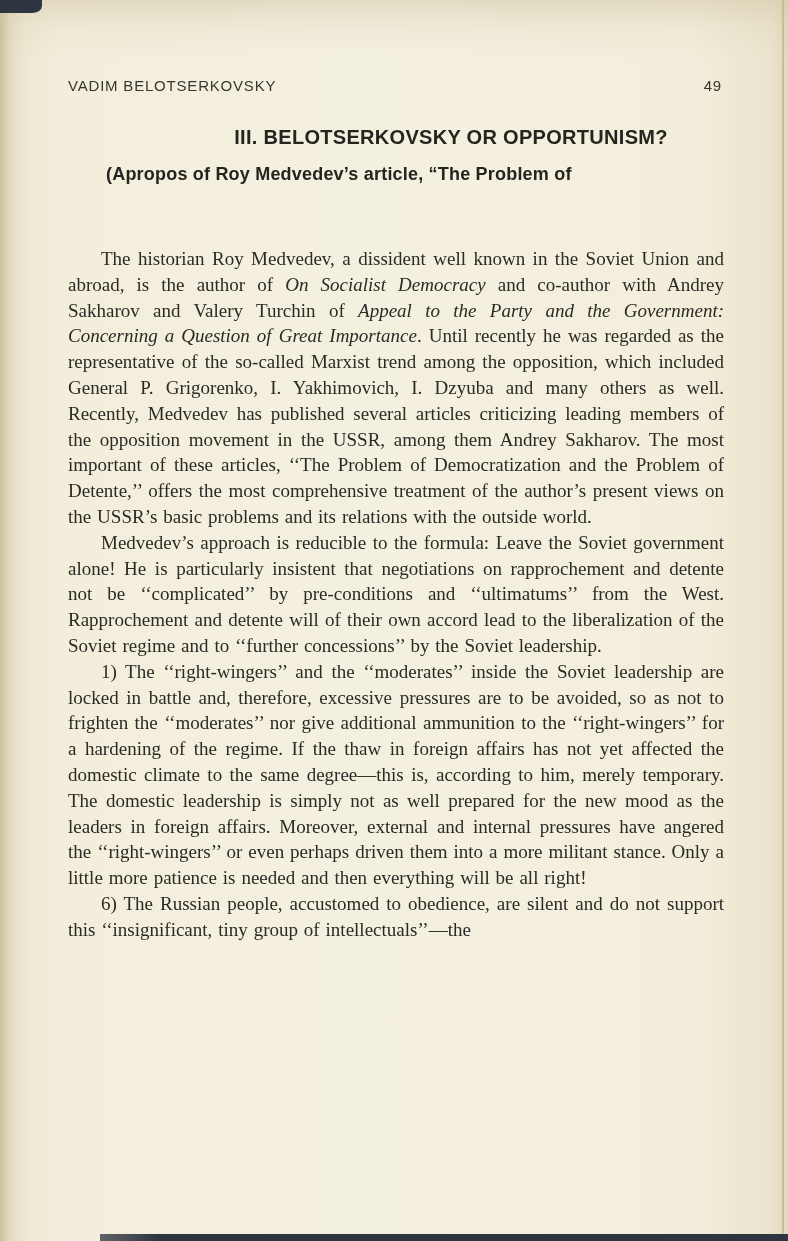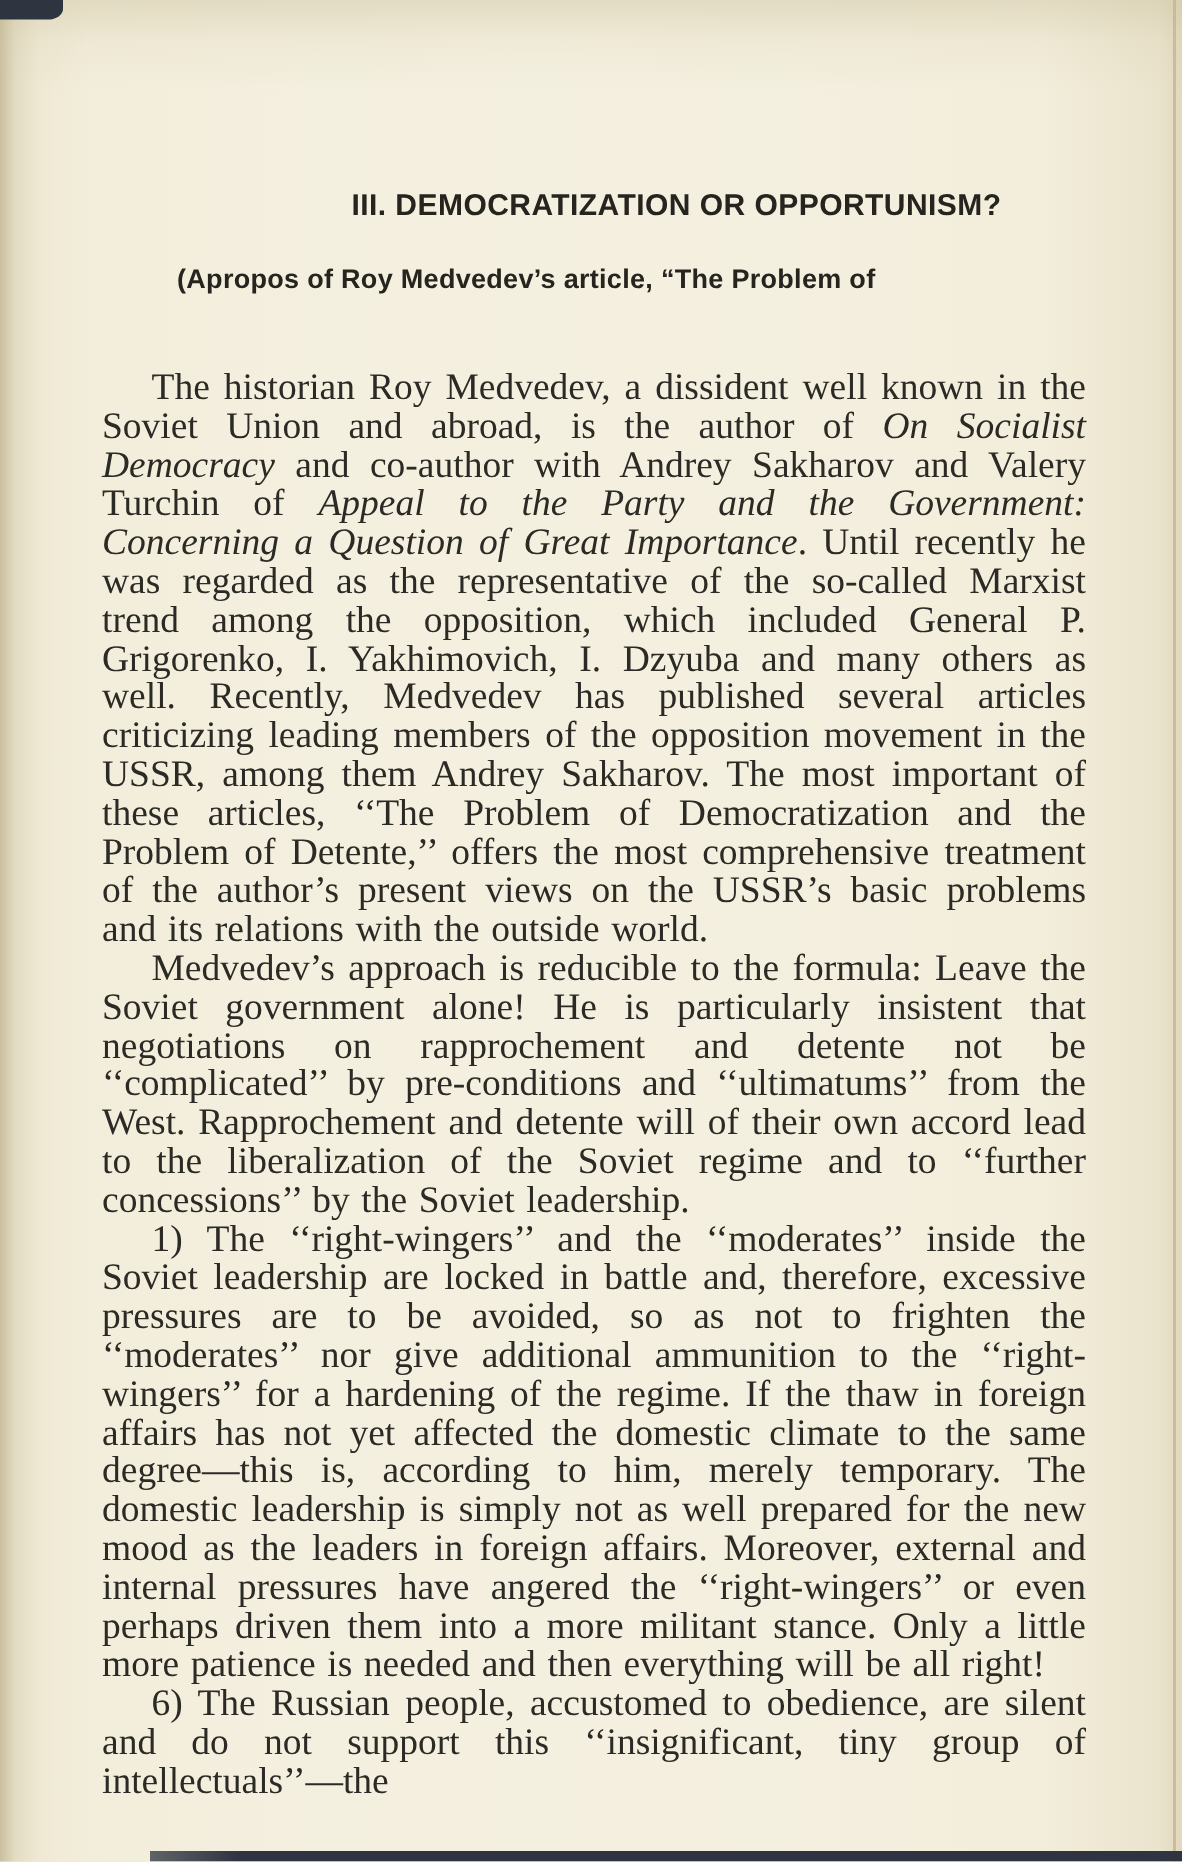--- a/index.html
+++ b/index.html
@@ -57,47 +57,51 @@
   
   .section-title{
     position:absolute;left:68px;top:126px;width:654px;margin:0;
     padding-left:56px;
     text-align:center;
     font-family:"Liberation Sans", sans-serif;
     font-weight:bold;font-size:20px;letter-spacing:0.3px;
     color:var(--heading-ink);
   }
   .section-subtitle{
-    position:absolute;left:106px;top:162px;width:580px;margin:12px;
+    position:absolute;left:106px;top:162px;width:580px;margin:0;
     font-family:"Liberation Sans", sans-serif;
     font-weight:bold;font-size:18px;line-height:25px;letter-spacing:0.2px;
     color:var(--heading-ink);
   }
   
   .body-text{
     position:absolute;left:68px;top:246px;width:656px;
-    font-size:25px;line-height:25.8px;
+    font-size:19px;line-height:25.8px;
     text-align:justify;
     word-spacing:0.06em;
     color:var(--ink);
   }
   .body-text p{margin:0;text-indent:33px;}
   .body-text i{font-style:italic;}
 </style>
 </head>
 <body>
 
 <div class="page">
 
   <div class="corner-mark"></div>
   <div class="edge-line"></div>
   <div class="bottom-bar"></div>
 
+  <header class="running-header">
+    <span>VADIM BELOTSERKOVSKY</span>
+    <span>49</span>
+  </header>
 
-  <h1 class="section-title">III. DEMOCRATIZATION OR OPPORTUNISM?</h1>
+  <h1 class="section-title">III. BELOTSERKOVSKY OR OPPORTUNISM?</h1>
 
   <h2 class="section-subtitle">
     <span>(Apropos of Roy Medvedev’s article, “The Problem of</span><br>
   </h2>
 
   <main class="body-text">
     <p><span>The historian Roy Medvedev, a dissident well known in the Soviet Union and abroad, is the author of </span><i>On Socialist Democracy</i><span> and co-author with Andrey Sakharov and Valery Turchin of </span><i>Appeal to the Party and the Government: Concerning a Question of Great Importance</i><span>. Until recently he was regarded as the representative of the so-called Marxist trend among the opposition, which included General P. Grigorenko, I. Yakhimovich, I. Dzyuba and many others as well. Recently, Medvedev has published several articles criticizing leading members of the opposition movement in the USSR, among them Andrey Sakharov. The most important of these articles, ‘‘The Problem of Democratization and the Problem of Detente,’’ offers the most comprehensive treatment of the author’s present views on the USSR’s basic problems and its relations with the outside world.</span></p>
     <p><span>Medvedev’s approach is reducible to the formula: Leave the Soviet government alone! He is particularly insistent that negotiations on rapprochement and detente not be ‘‘complicated’’ by pre-conditions and ‘‘ultimatums’’ from the West. Rapprochement and detente will of their own accord lead to the liberalization of the Soviet regime and to ‘‘further concessions’’ by the Soviet leadership.</span></p>
     <p><span>1) The ‘‘right-wingers’’ and the ‘‘moderates’’ inside the Soviet leadership are locked in battle and, therefore, excessive pressures are to be avoided, so as not to frighten the ‘‘moderates’’ nor give additional ammunition to the ‘‘right-wingers’’ for a hardening of the regime. If the thaw in foreign affairs has not yet affected the domestic climate to the same degree—this is, according to him, merely temporary. The domestic leadership is simply not as well prepared for the new mood as the leaders in foreign affairs. Moreover, external and internal pressures have angered the ‘‘right-wingers’’ or even perhaps driven them into a more militant stance. Only a little more patience is needed and then everything will be all right!</span></p>
     <p><span>6) The Russian people, accustomed to obedience, are silent and do not support this ‘‘insignificant, tiny group of intellectuals’’—the</span></p>

